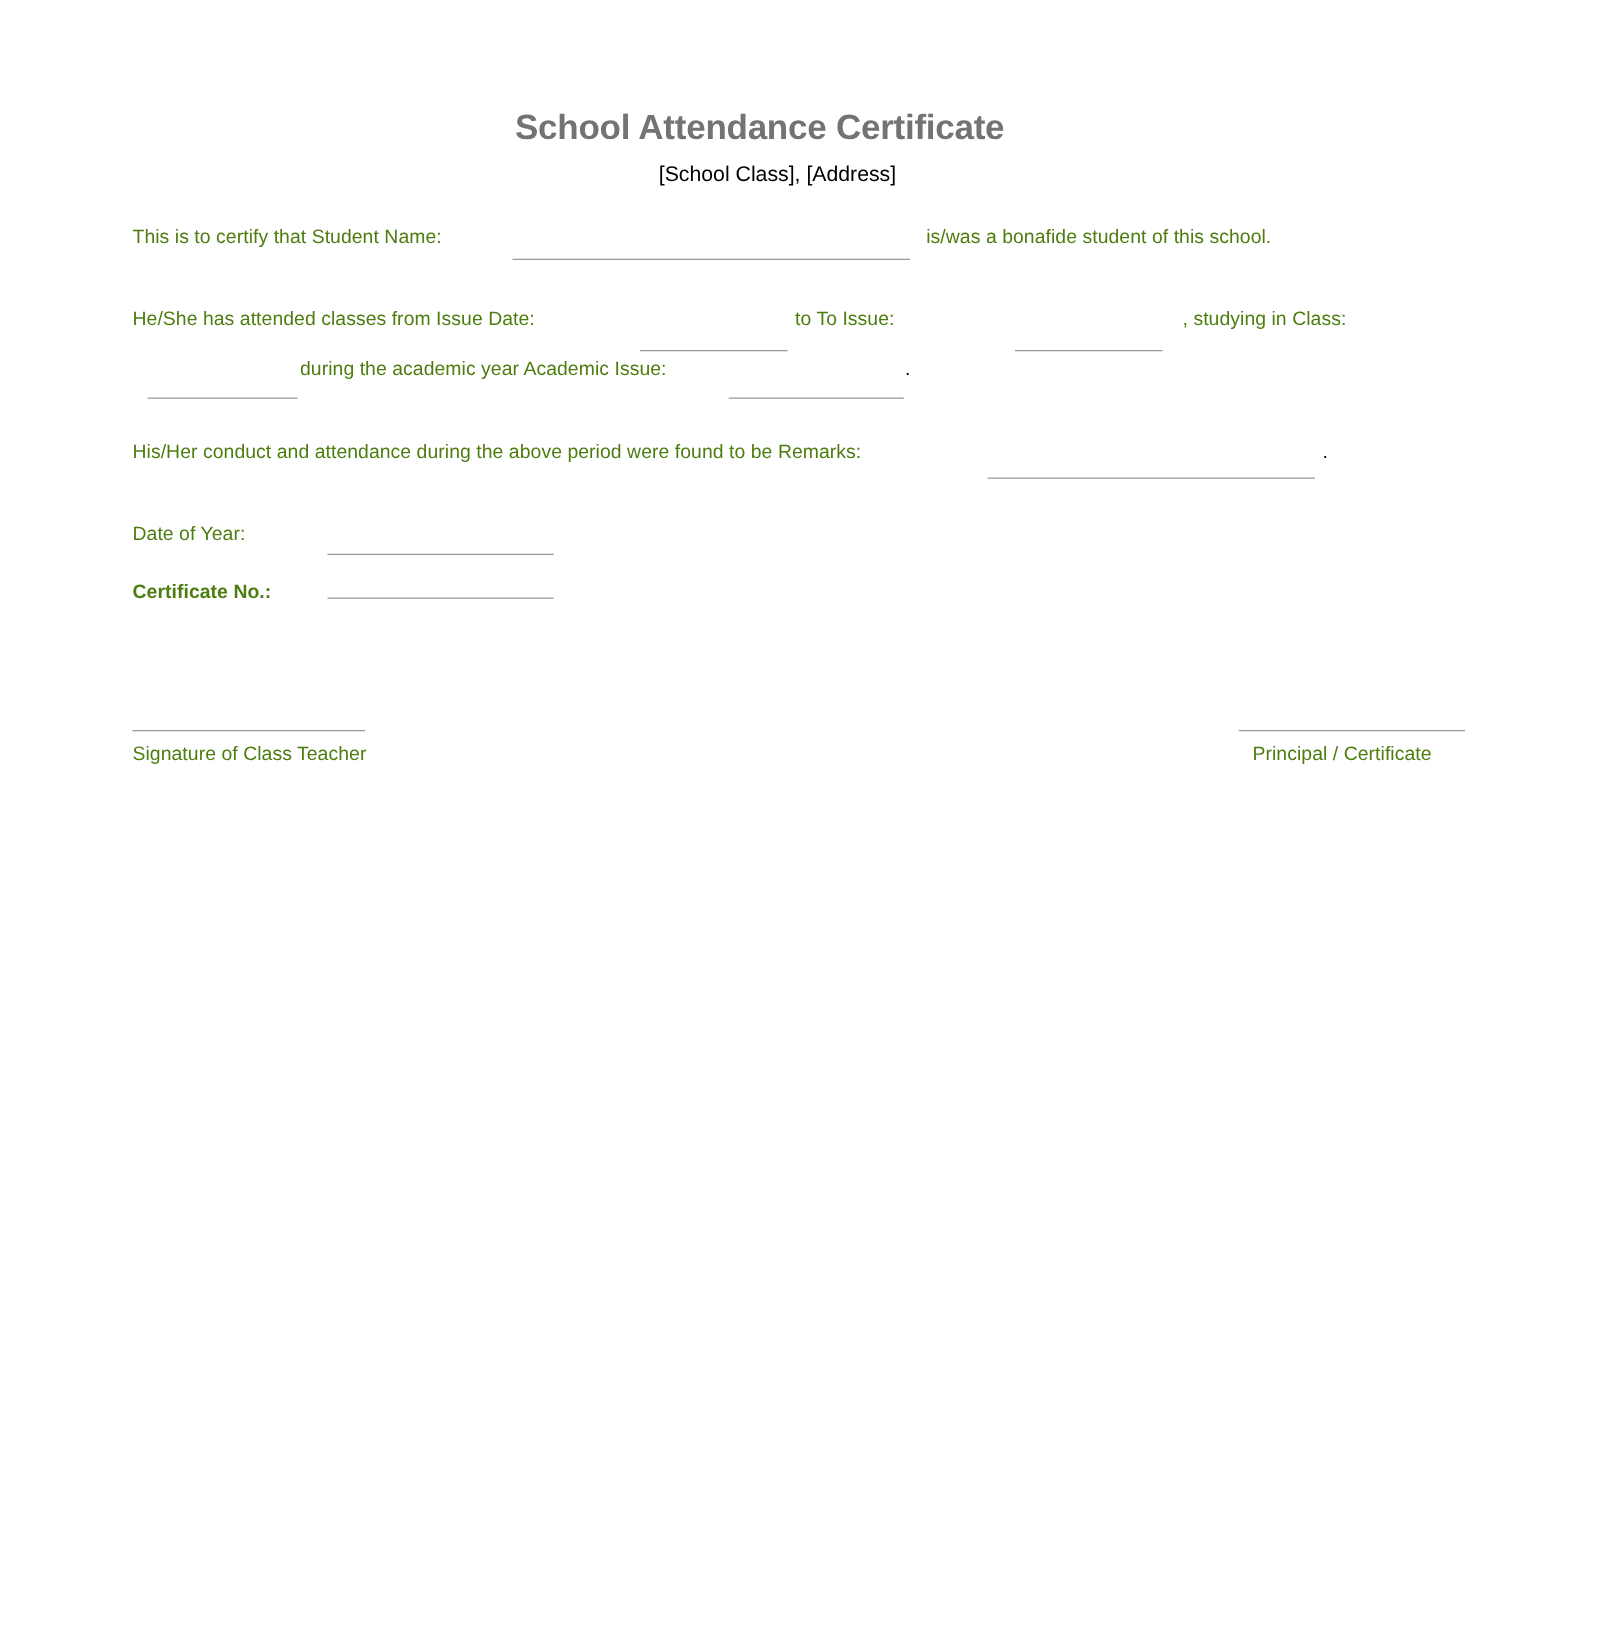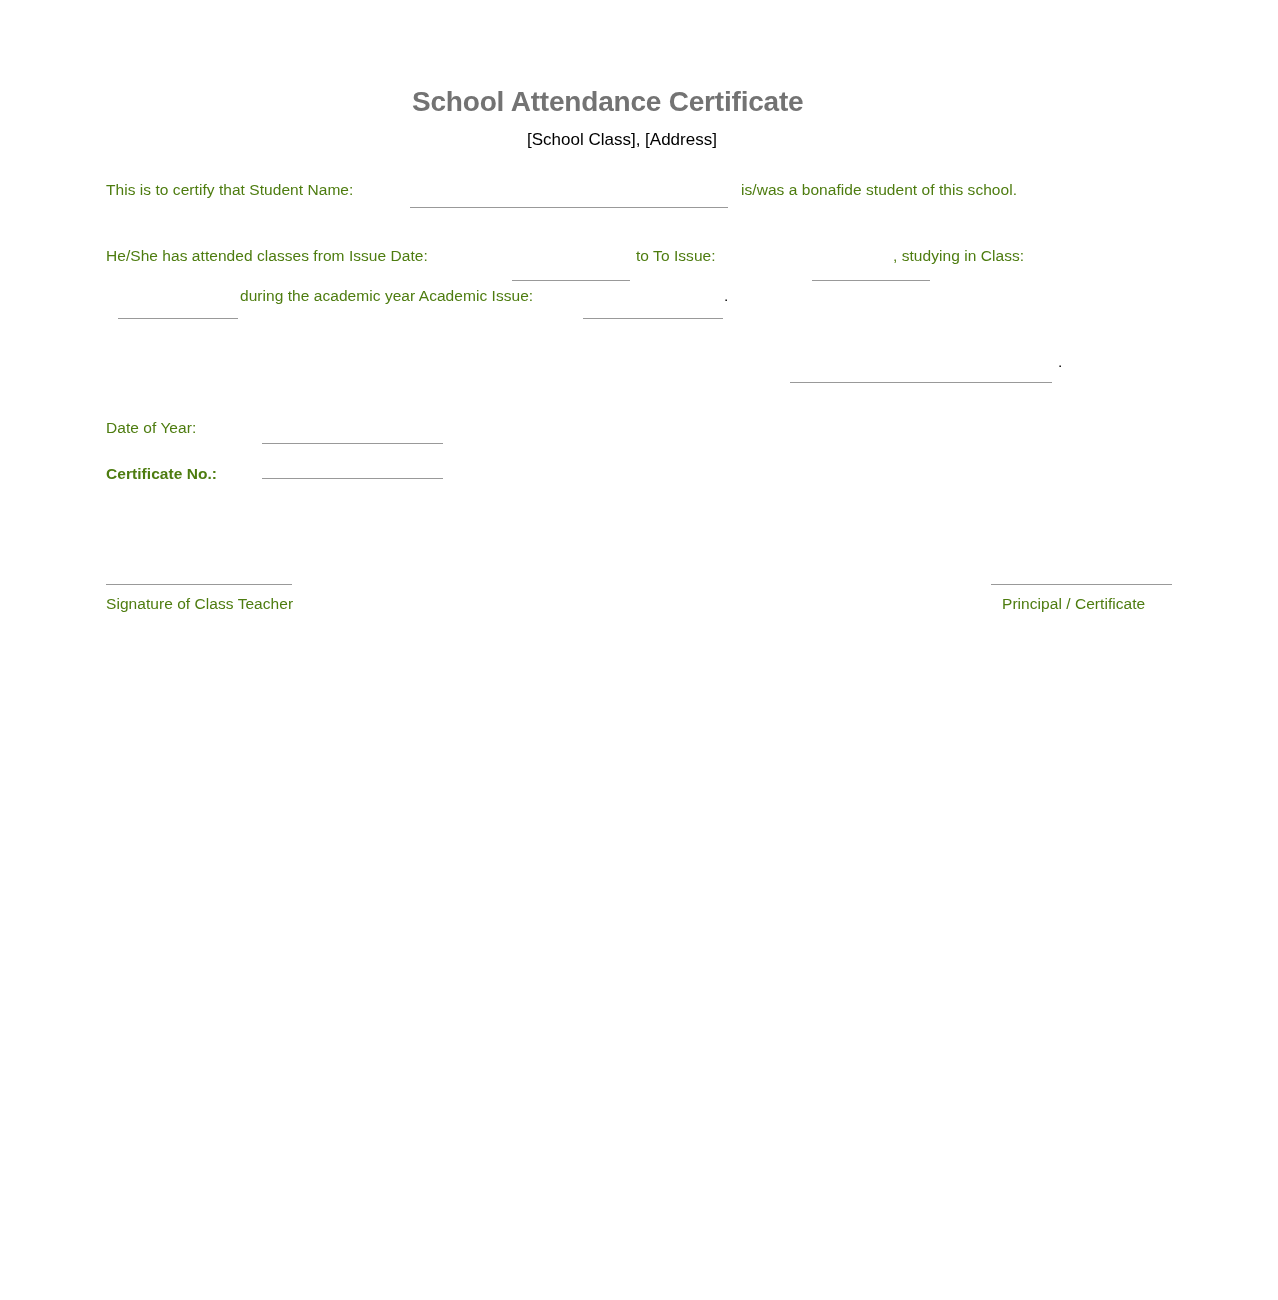--- a/index.html
+++ b/index.html
@@ -78,30 +78,31 @@
   <div class="txt" style="left:731px; top:180px;margin-left:10px;">is/was a bonafide student of this school.</div>
 
   <div class="txt" style="left:106px; top:246px;">He/She has attended classes from Issue Date:</div>
 
   <div class="blank" style="left:512px; top:280px; width:118px;"></div>
 
   <div class="txt" style="left:636px; top:246px;">to To Issue:</div>
 
   <div class="blank" style="left:812px; top:280px; width:118px;"></div>
 
-  <div class="txt" style="left:893px; top:246px;">, studying in Class:</div>
+  <div class="txt" style="left:946px; top:246px;">, studying in Class:</div>
 
   <div class="blank" style="left:118px; top:318px; width:120px;"></div>
 
   <div class="txt" style="left:240px; top:286px;">during the academic year Academic Issue:</div>
 
   <div class="blank" style="left:583px; top:318px; width:140px;"></div>
 
   <div class="dot" style="left:724px; top:286px;">.</div>
 
+  <div class="txt" style="left:106px; top:352px;">His/Her conduct and attendance during the above period were found to be Remarks:</div>
 
   <div class="blank" style="left:790px; top:382px; width:262px;"></div>
 
   <div class="dot" style="left:1058px; top:352px;">.</div>
 
   <div class="txt" style="left:106px; top:418px;">Date of Year:</div>
 
   <div class="blank" style="left:262px; top:443px; width:181px;"></div>
 
   <div class="txt" style="left:106px; top:464px;font-weight:bold;">Certificate No.:</div>

